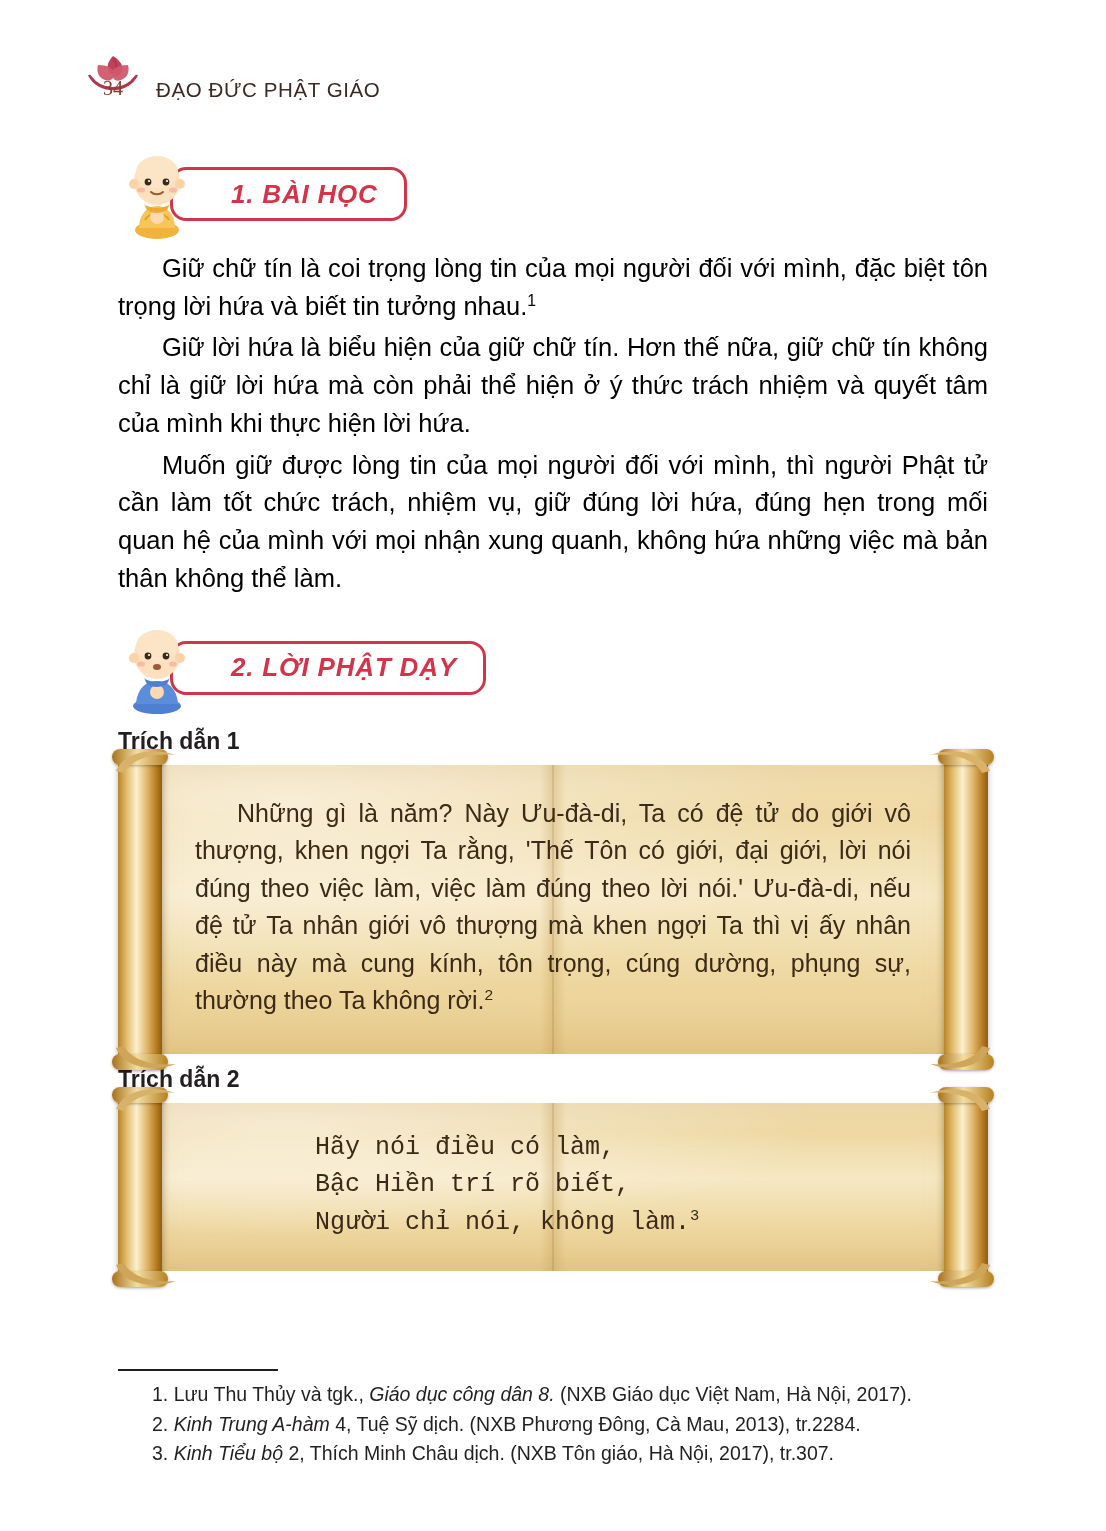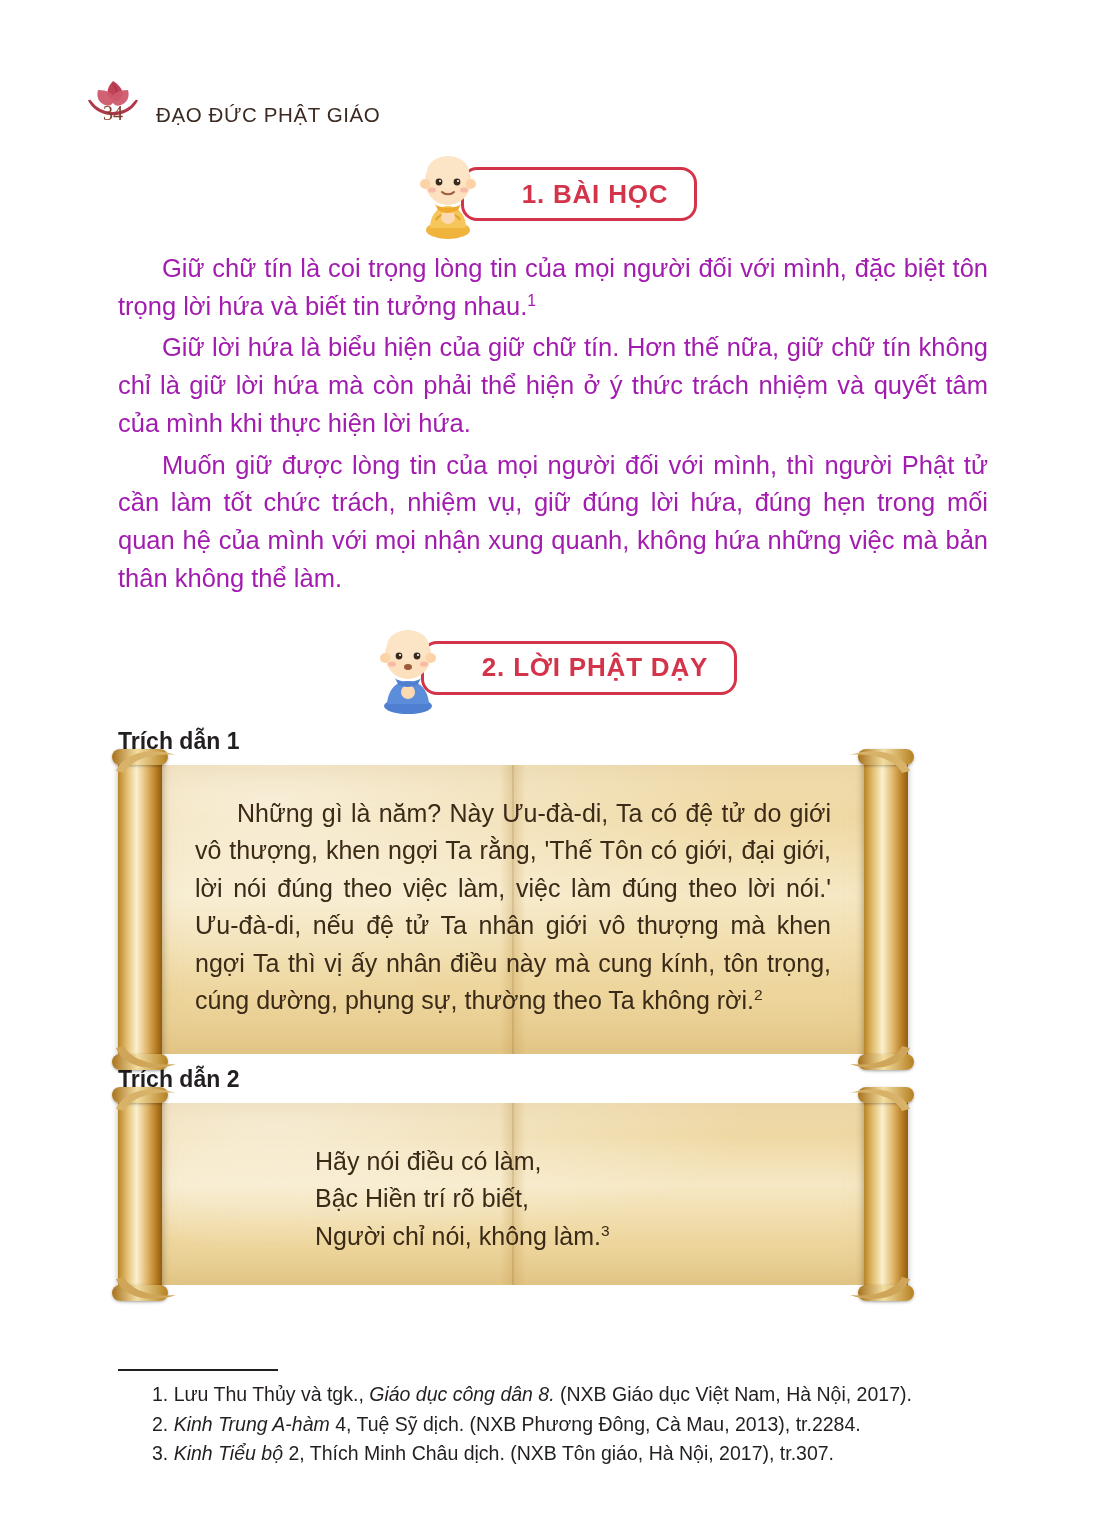--- a/index.html
+++ b/index.html
@@ -10,21 +10,21 @@
     background: #ffffff;
     font-family: "Liberation Sans", sans-serif;
     color: #231f20;
     position: relative;
     overflow: hidden;
   }
 
   
   .page-header {
     position: absolute;
-    top: 73px;
+    top: 48px;
     left: 84px;
     display: flex;
     align-items: center;
     gap: 14px;
   }
   .lotus-mark {
     position: relative;
     width: 58px;
     height: 54px;
   }
@@ -50,21 +50,21 @@
     white-space: nowrap;
     margin-top: 29px;
   }
 
   
   .banner {
     position: relative;
     height: 96px;
     display: flex;
     align-items: center;
-    justify-content: center;
+    font-style: italic;
   }
   .banner-inner {
     position: relative;
     display: flex;
     align-items: center;
   }
   .monk {
     position: relative;
     width: 78px;
     height: 92px;
@@ -95,37 +95,37 @@
     left: 118px;
     right: 118px;
     top: 146px;
   }
   p.para {
     margin: 0 0 4px 0;
     font-size: 25.5px;
     line-height: 1.48;
     text-align: justify;
     text-indent: 44px;
-    color: #a21caf;
+    color: #000000;
     font-weight: 300;
   }
   sup { font-size: 0.62em; vertical-align: super; }
 
   
   .quote-label {
     font-size: 23px;
     font-weight: bold;
     color: #231f20;
     margin: 12px 0 10px 0;
   }
 
   
   .scroll {
     position: relative;
-    width: 790px;
+    width: 870px;
     margin-left: 0;
   }
   .scroll-body {
     position: relative;
     margin: 0 22px;
     padding: 30px 54px 34px 54px;
     background:
       radial-gradient(ellipse at 18% 12%, rgba(255,255,255,0.55), rgba(255,255,255,0) 55%),
       linear-gradient(180deg,#f3e0b4 0%, #efd9a4 18%, #f6e8c4 45%, #eed79f 75%, #e7cb8d 100%);
     border-left: 1px solid #d9bd80;
@@ -371,21 +371,21 @@
     <div class="curl bl">
       <svg width="64" height="30" viewBox="0 0 64 30">
           <path d="M2 26C10 6 40 2 62 10 44 8 18 12 10 28z" fill="#cfa559"></path>
         </svg>
     </div>
     <div class="curl br">
       <svg width="64" height="30" viewBox="0 0 64 30">
           <path d="M2 26C10 6 40 2 62 10 44 8 18 12 10 28z" fill="#cfa559"></path>
         </svg>
     </div>
-    <div class="scroll-body" style="padding:40px 54px 30px 54px;">
+    <div class="scroll-body" style="padding:26px 54px 30px 54px;font-family:Liberation Mono, monospace;">
       <div class="fold"></div>
       <div class="scroll-text poem">
         <span class="poem-line">Hãy nói điều có làm,</span>
         <span class="poem-line">Bậc Hiền trí rõ biết,</span>
         <span class="poem-line"><span>Người chỉ nói, không làm.</span><sup>3</sup></span>
       </div>
     </div>
   </div>
 
 </div>

